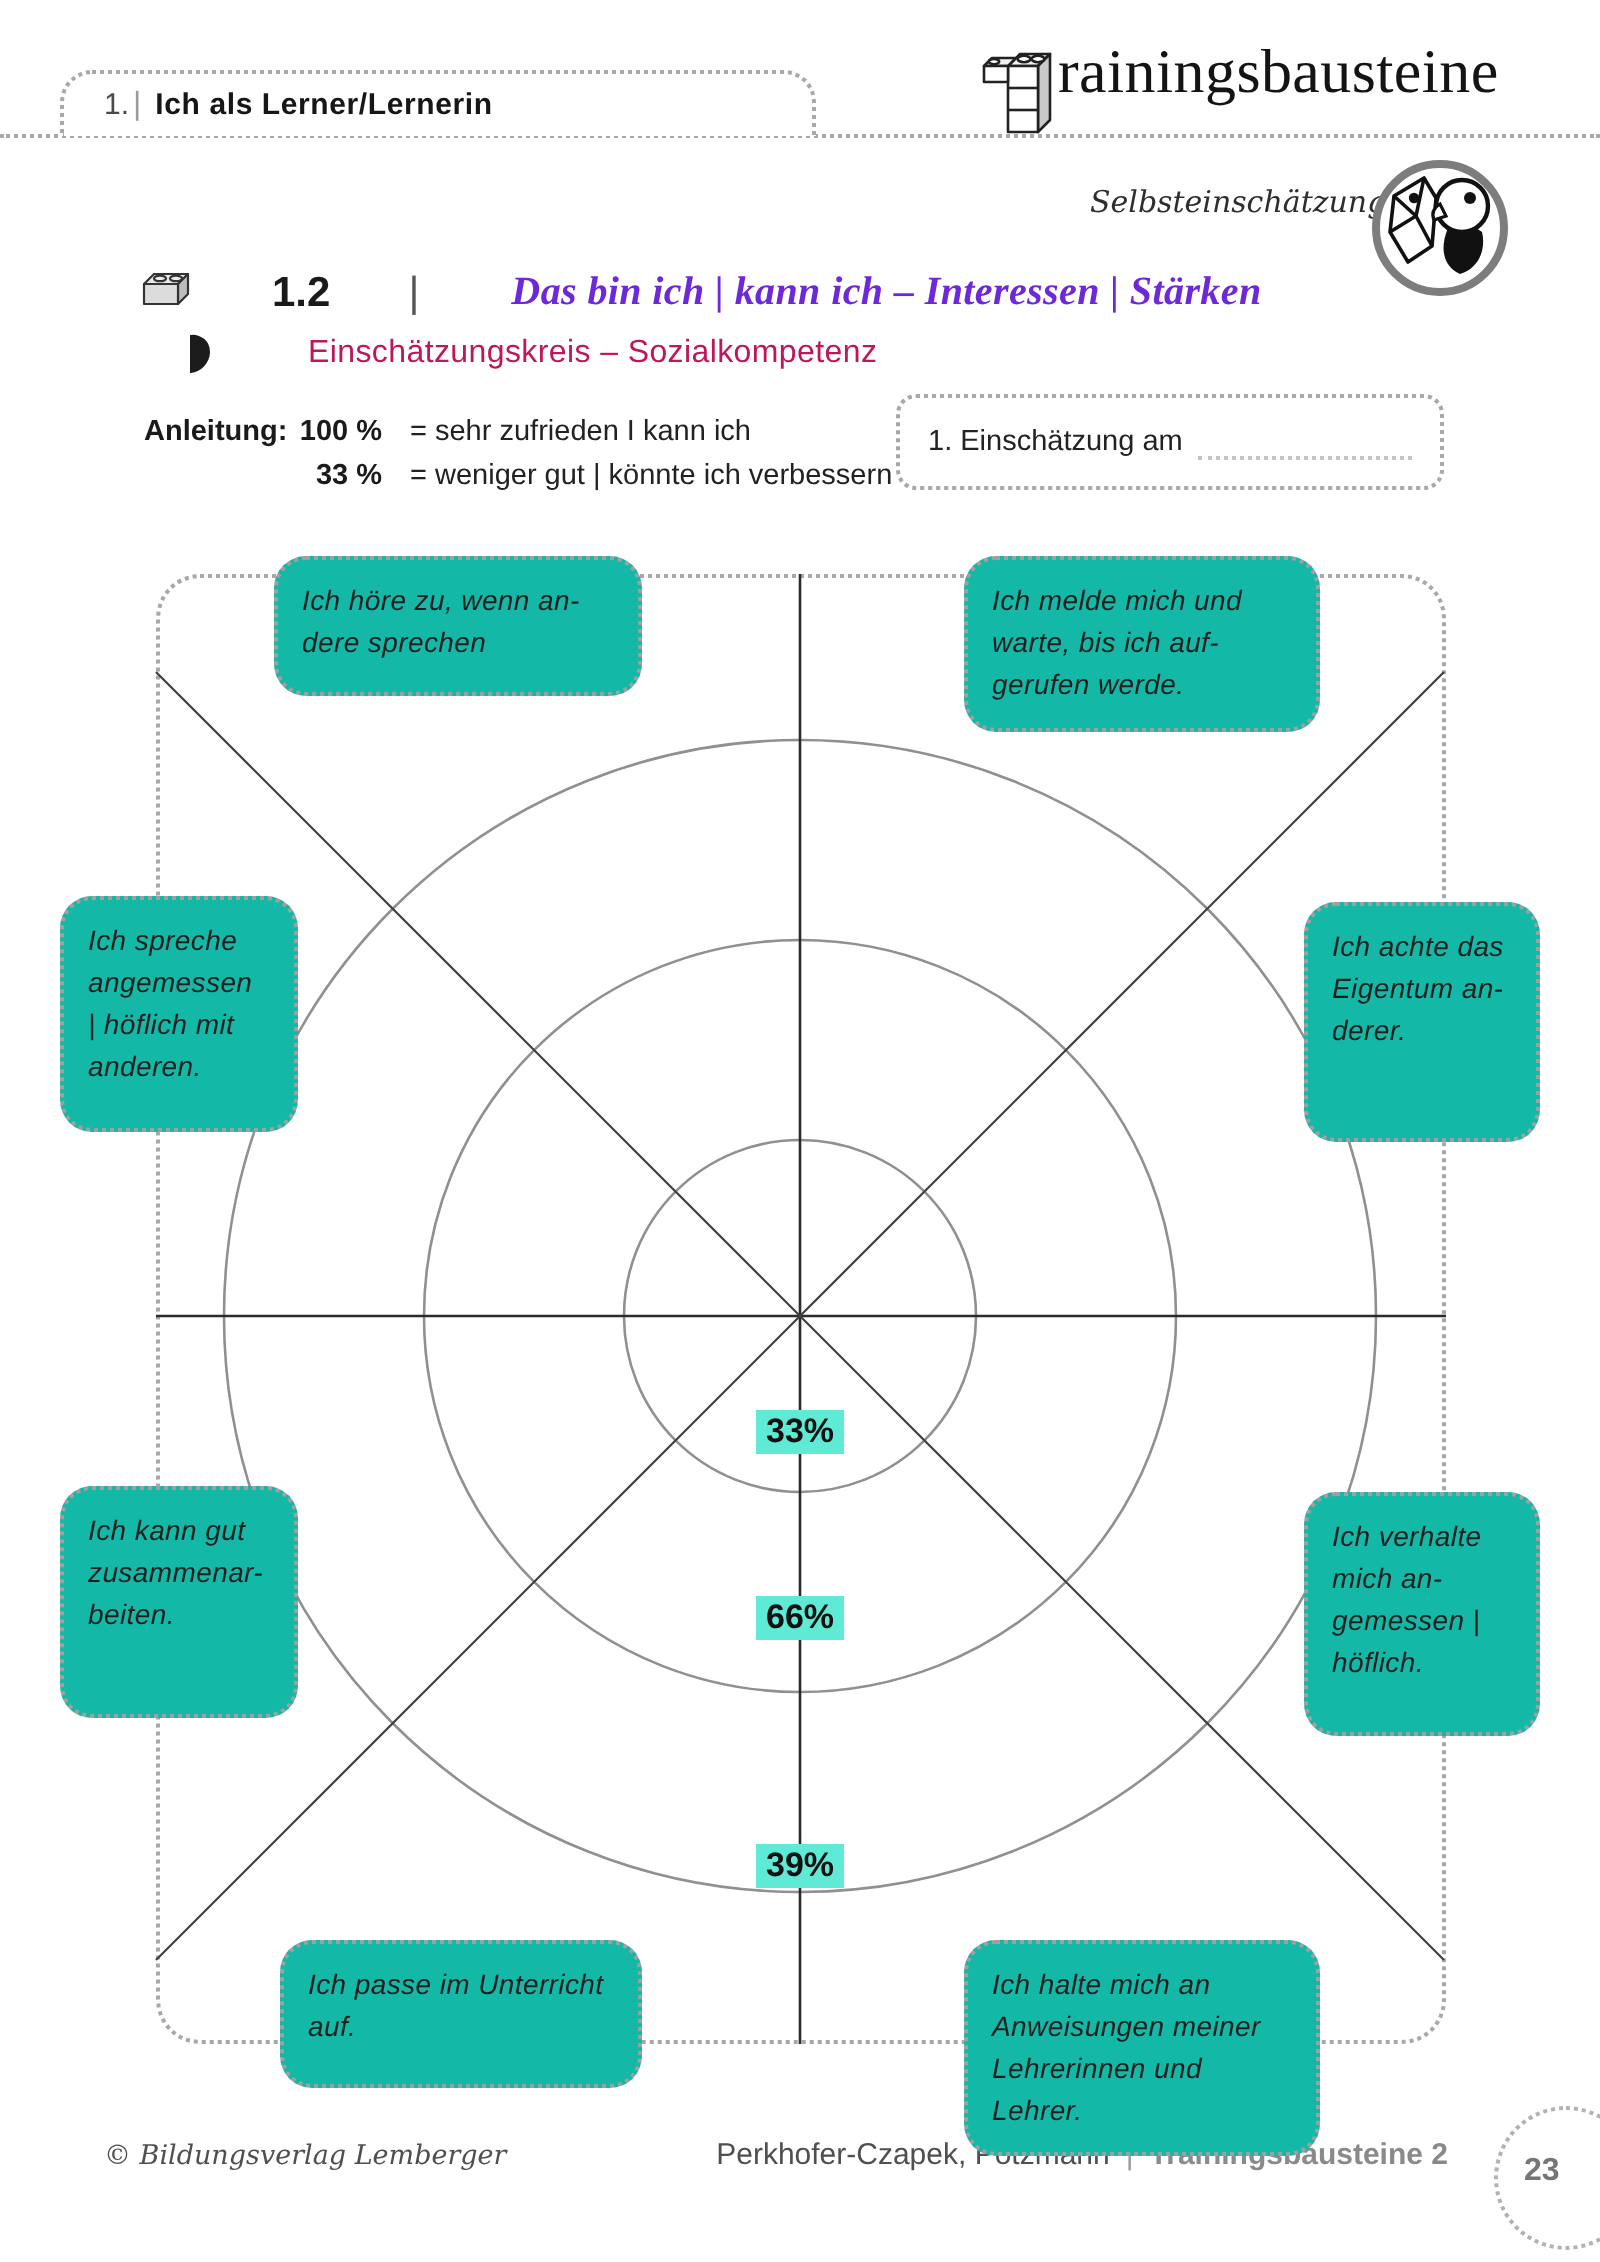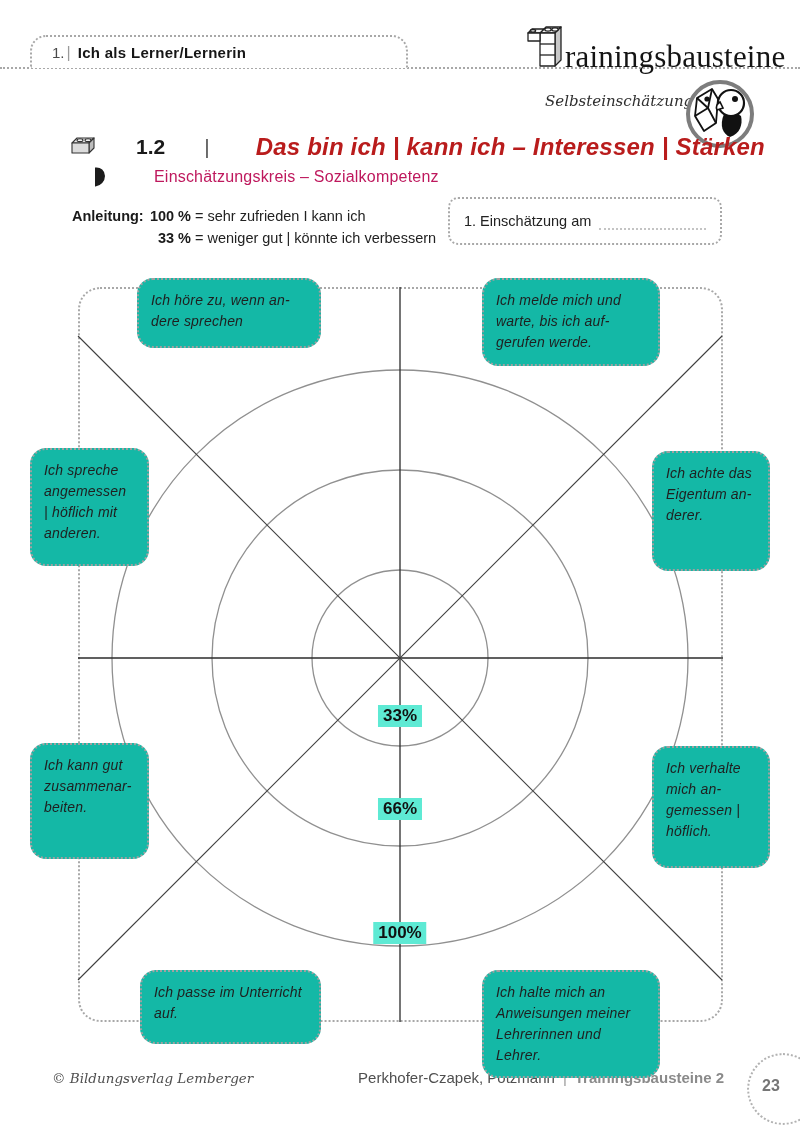--- a/index.html
+++ b/index.html
@@ -8,45 +8,45 @@
 
   
   .top-rule{position:absolute;left:0;top:67px;width:800px;border-top:2px dotted #a8a8a8;}
   .header-tab{position:absolute;left:30px;top:35px;width:378px;height:33px;background:#fff;
         border:2px dotted #a8a8a8;border-bottom:none;border-radius:16px 16px 0 0;
         display:flex;align-items:center;padding-left:20px;box-sizing:border-box;z-index:2;}
   .tab-num{font-size:15px;color:#4a4a4a;}
   .tab-sep{color:#9a9a9a;font-size:16px;margin:0 7px 0 2px;font-weight:300;}
   .tab-label{font-size:15px;font-weight:bold;color:#161616;letter-spacing:.3px;}
 
-  .logo{position:absolute;left:526px;top:20px;display:flex;align-items:flex-end;z-index:2;}
+  .logo{position:absolute;left:490px;top:20px;display:flex;z-index:2;}
   .logo-text{font-family:"Liberation Serif",serif;font-size:31px;color:#141414;line-height:1;
         margin-left:-3px;letter-spacing:.2px;}
 
   .type-label{position:absolute;left:545px;top:92px;font-family:"DejaVu Serif",serif;
         font-style:italic;font-size:15px;color:#2e2e2e;}
   .owl{position:absolute;left:684px;top:78px;}
 
   
   .title-row{position:absolute;left:70px;top:133px;display:flex;align-items:center;gap:36px;}
   .title-num{font-size:21px;font-weight:bold;margin-left:4px;}
   .title-bar{font-size:21px;font-weight:300;color:#555;margin:0 10px 0 3px;}
-  .title-text{font-family:Liberation Sans, sans-serif;font-style:italic;font-weight:bold;
-        font-size:24px;letter-spacing:.2px;color:#b91c1c;}
+  .title-text{font-family:Liberation Serif, serif;font-style:italic;font-weight:bold;
+        font-size:20px;letter-spacing:.2px;color:#6d28d9;}
   .subtitle-row{position:absolute;left:95px;top:167px;display:flex;align-items:center;}
   .halfmoon{width:10px;height:19px;background:#1c1c1c;border-radius:0 10px 10px 0;
         transform:skewY(-6deg);}
   .subtitle-text{font-size:16px;color:#be185d;margin-left:49px;letter-spacing:.2px;}
 
   
   .anleitung{position:absolute;left:72px;top:205px;font-size:14.5px;line-height:22px;}
   .anl-row{display:flex;}
   .anl-label{font-weight:bold;width:73px;}
   .anl-val{font-weight:bold;width:46px;text-align:right;white-space:pre;}
-  .anl-txt{margin-left:4px;color:#222;}
+  .anl-txt{margin-left:14px;color:#222;}
 
   .assess-box{position:absolute;left:448px;top:197px;width:274px;height:48px;
         border:2px dotted #a8a8a8;border-radius:10px;box-sizing:border-box;
         display:flex;align-items:center;padding:0 14px;}
   .assess-label{font-size:14.5px;color:#222;white-space:nowrap;}
   .fill-line{flex:1;margin-left:8px;margin-top:14px;border-bottom:2px dotted #c4c4c4;height:1px;}
 
   
   .frame{position:absolute;left:78px;top:287px;width:645px;height:735px;
         border:2px dotted #a8a8a8;border-radius:22px;box-sizing:border-box;z-index:1;}
@@ -167,21 +167,21 @@
     <circle cx="400" cy="658" r="188" fill="none" stroke="#909090" stroke-width="1.3"></circle>
     <circle cx="400" cy="658" r="288" fill="none" stroke="#909090" stroke-width="1.3"></circle>
     <line x1="78" y1="658" x2="723" y2="658" stroke="#2b2b2b" stroke-width="1.3"></line>
     <line x1="400" y1="287" x2="400" y2="1022" stroke="#2b2b2b" stroke-width="1.3"></line>
     <line x1="78" y1="336" x2="722" y2="980" stroke="#3f3f3f" stroke-width="1.1"></line>
     <line x1="78" y1="980" x2="722" y2="336" stroke="#3f3f3f" stroke-width="1.1"></line>
   </svg>
 
   <div class="pct" style="left:400px;top:716px;">33%</div>
   <div class="pct" style="left:400px;top:809px;">66%</div>
-  <div class="pct" style="left:400px;top:933px;">100%</div>
+  <div class="pct" style="left:400px;top:933px;">39%</div>
 
   <div class="bubble" style="left:137px;top:278px;width:184px;min-height:70px;">Ich höre zu, wenn an-
 dere sprechen</div>
   <div class="bubble" style="left:30px;top:448px;width:119px;min-height:118px;">Ich spreche
 angemessen
 | höflich mit
 anderen.</div>
   <div class="bubble" style="left:482px;top:278px;width:178px;min-height:88px;">Ich melde mich und
 warte, bis ich auf-
 gerufen werde.</div>

